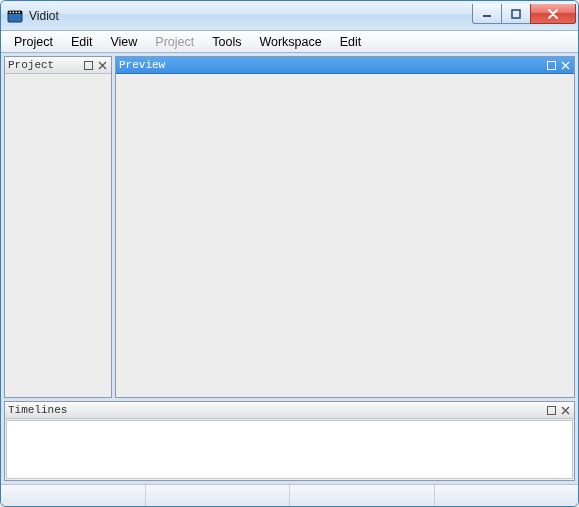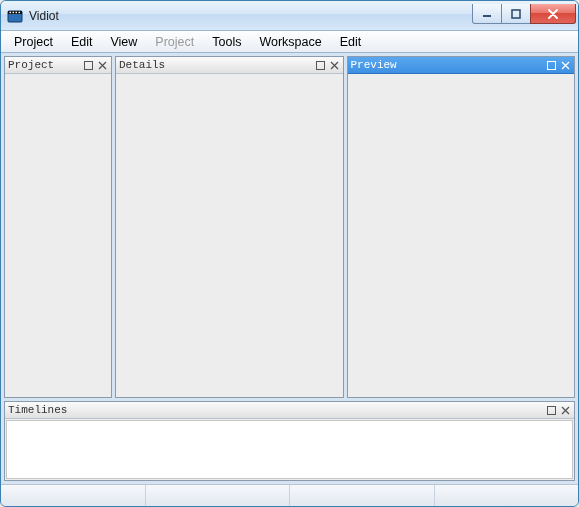--- a/index.html
+++ b/index.html
@@ -208,36 +208,20 @@
           </span>
           <span class="ctrl">
             <svg width="9" height="9" viewBox="0 0 9 9">
                 <path d="M1 1 L8 8 M8 1 L1 8" stroke="#555" stroke-width="1.3"></path>
               </svg>
           </span>
         </div>
         <div class="panel-body"></div>
       </div>
 
-      <div class="panel details">
-        <div class="panel-header">
-          <span class="title">Details</span>
-          <span class="ctrl">
-            <svg width="9" height="9" viewBox="0 0 9 9">
-                <rect x="0.5" y="0.5" width="8" height="8" fill="none" stroke="#555"></rect>
-              </svg>
-          </span>
-          <span class="ctrl">
-            <svg width="9" height="9" viewBox="0 0 9 9">
-                <path d="M1 1 L8 8 M8 1 L1 8" stroke="#555" stroke-width="1.3"></path>
-              </svg>
-          </span>
-        </div>
-        <div class="panel-body"></div>
-      </div>
 
       <div class="panel preview">
         <div class="panel-header active">
           <span class="title">Preview</span>
           <span class="ctrl">
             <svg width="9" height="9" viewBox="0 0 9 9">
                 <rect x="0.5" y="0.5" width="8" height="8" fill="none" stroke="#fff"></rect>
               </svg>
           </span>
           <span class="ctrl">

